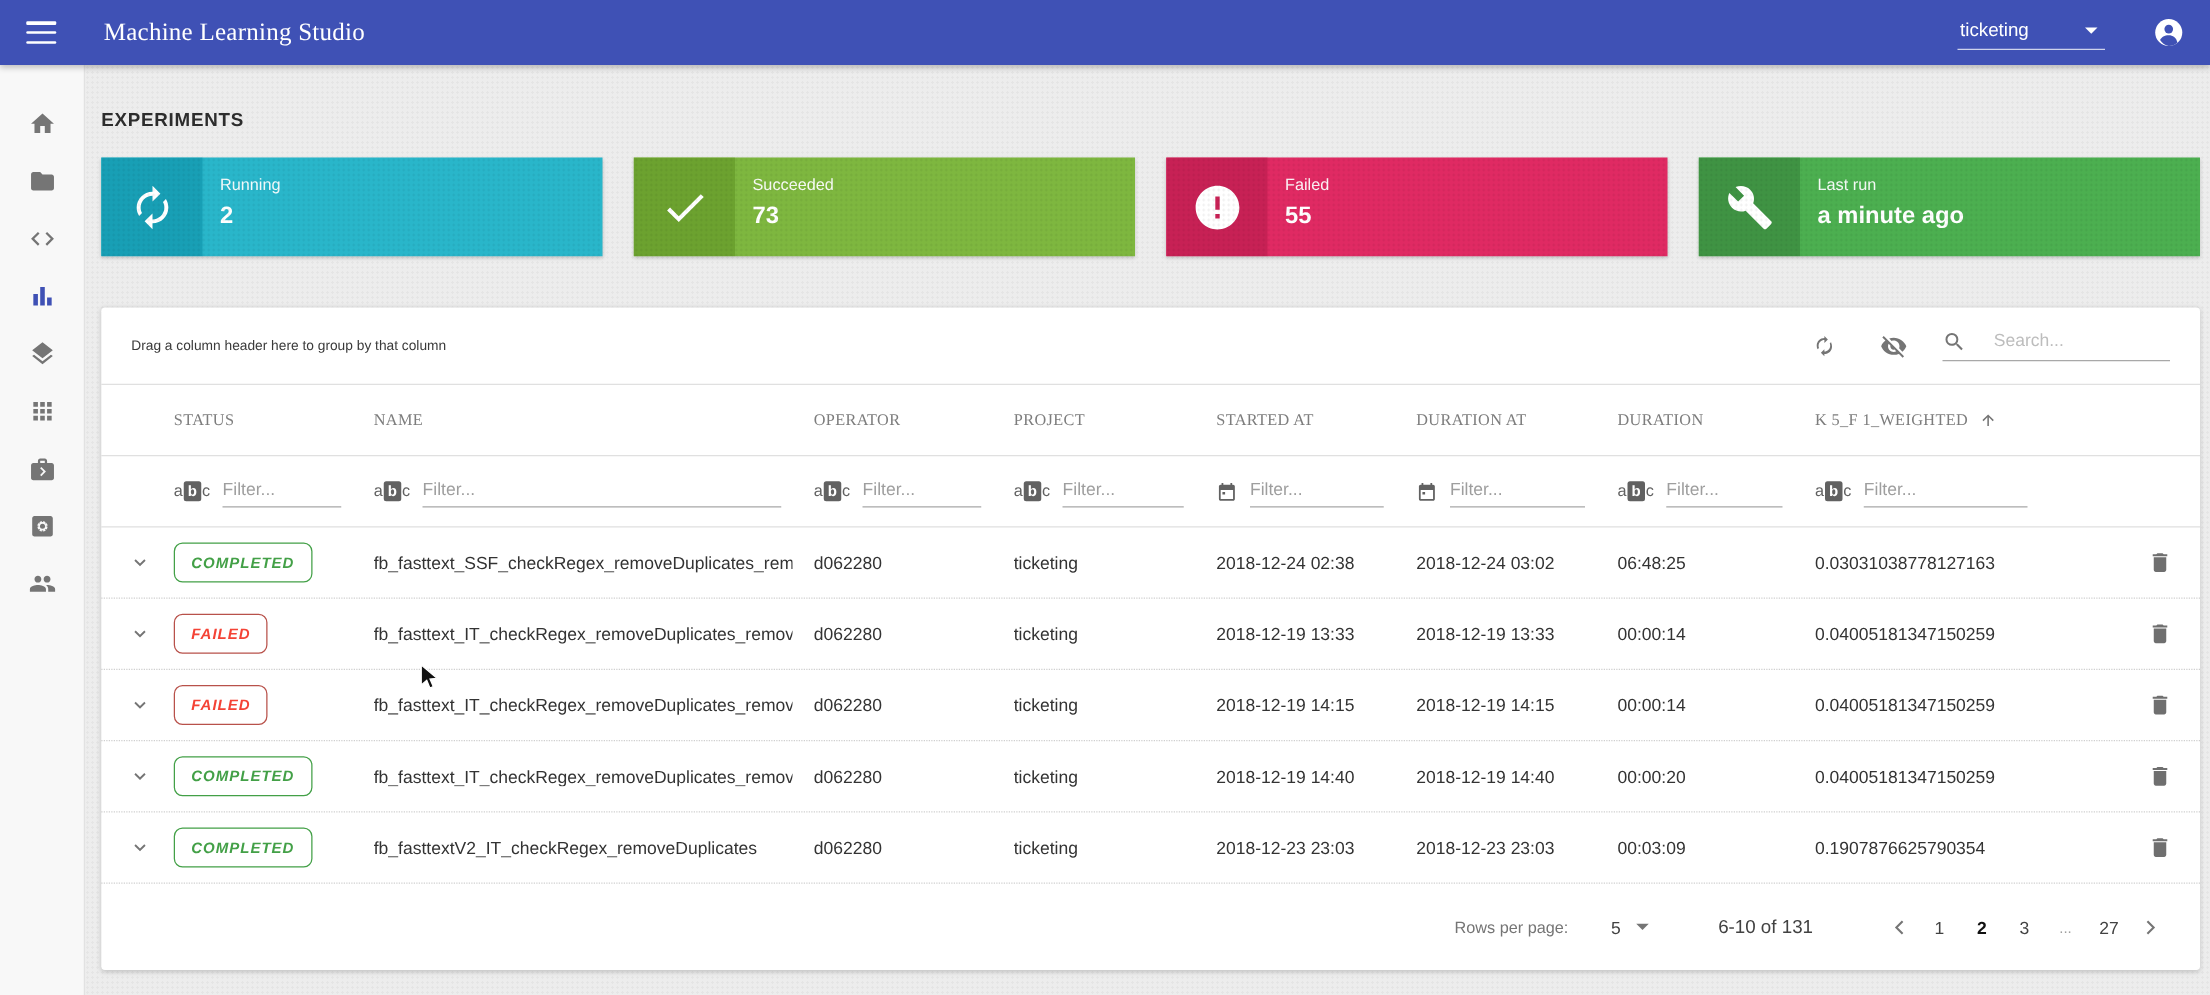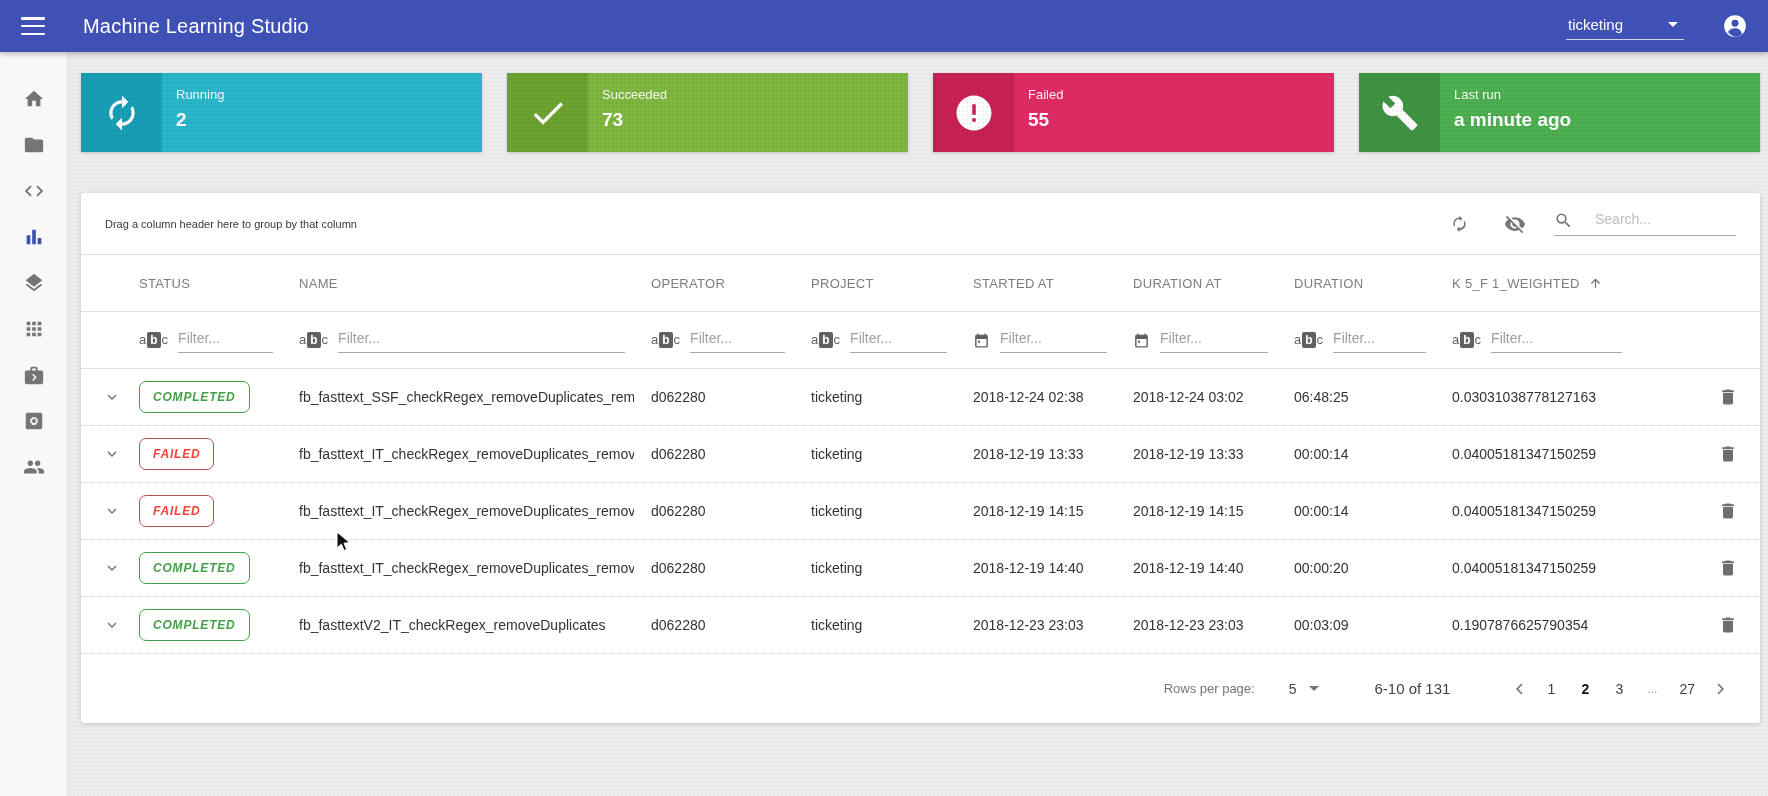--- a/index.html
+++ b/index.html
@@ -14,21 +14,21 @@
   .stage { position:relative; width:1768px; height:796px; overflow:hidden; }
 
   
   .topbar {
     position:absolute; left:0; top:0; width:1768px; height:52px;
     background:#3f51b5; display:flex; align-items:center;
     box-shadow:0 2px 5px rgba(0,0,0,0.25); z-index:20;
   }
   .hamburger { width:24px; height:18px; margin-left:21px; display:flex; flex-direction:column; justify-content:space-between; cursor:pointer; }
   .hamburger span { display:block; height:2.5px; background:#fff; border-radius:1px; }
-  .topbar-title { color:#fff; font-size:20px; margin-left:38px; letter-spacing:0.2px; }
+  .topbar-title { color:#fff; font-size:20px; margin-left:38px; letter-spacing:0.2px;font-family:Liberation Serif, serif; }
   .topbar-right { margin-left:auto; display:flex; align-items:center; }
   .project-select { position:relative; display:flex; align-items:center; border-bottom:1px solid rgba(255,255,255,0.75); padding:4px 6px 6px 2px; min-width:118px; cursor:pointer; }
   .project-select .val { color:#fff; font-size:15px; }
   .caret-down-w { width:0; height:0; border-left:5px solid transparent; border-right:5px solid transparent; border-top:5px solid #fff; margin-left:auto; }
   .account { margin-left:38px; margin-right:20px; cursor:pointer; display:flex; }
 
   
   .sidebar {
     position:absolute; left:0; top:52px; bottom:0; width:68px;
     background:#f8f8f8; border-right:1px solid #e2e2e2; z-index:10;
@@ -59,21 +59,21 @@
   .panel { margin-top:41px; background:#fff; border-radius:3px; box-shadow:0 1px 4px rgba(0,0,0,0.18); }
   .toolbar { height:62px; display:flex; align-items:center; padding:0 24px; border-bottom:1px solid #e0e0e0; }
   .group-hint { font-size:11px; color:#3a3a3a; }
   .toolbar-right { margin-left:auto; display:flex; align-items:center; }
   .icon-btn { background:none; border:none; padding:6px; margin-left:22px; cursor:pointer; display:flex; }
   .search-wrap { display:flex; align-items:flex-start; margin-left:22px; border-bottom:1px solid #a8a8a8; padding-bottom:5px; width:182px;gap:12px; }
   .search-wrap input { border:none; outline:none; font-size:14px; margin-left:10px; width:140px; font-family:"Liberation Sans",sans-serif; color:#333; }
   .search-wrap input::placeholder { color:#bdbdbd; }
 
   .row-grid { display:grid; grid-template-columns:40px 160px 352px 160px 162px 160px 161px 158px 196px 1fr; align-items:center; padding:0 18px; }
-  .thead { height:57px; border-bottom:1px solid #e0e0e0; }
+  .thead { height:57px; border-bottom:1px solid #e0e0e0;font-family:Liberation Serif, serif; }
   .th { font-size:13px; color:#7d7d7d; letter-spacing:0.3px; cursor:pointer; display:flex; align-items:center; }
   .sort-arrow { margin-left:8px; display:flex; }
 
   .filter-row { height:57px; border-bottom:1px solid #e0e0e0; }
   .filter-cell { display:flex; align-items:center; padding-right:26px; }
   .abc-icon { display:flex; align-items:baseline; cursor:pointer; flex:none; font-size:13px; color:#616161; }
   .abc-icon .b { background:#616161; color:#fff; font-weight:700; padding:1px 3px; border-radius:2px; margin:0 1px; font-size:12px; }
   .cal-icon { flex:none; cursor:pointer; display:flex; }
   .filter-cell input { border:none; border-bottom:1px solid #a8a8a8; outline:none; font-size:14px; color:#333; margin-left:10px; width:100%; padding:3px 0 6px 0; font-family:"Liberation Sans",sans-serif; }
   .filter-cell input::placeholder { color:#9e9e9e; }
@@ -173,20 +173,21 @@
         </svg>
     </div>
     <div class="side-item">
       <svg width="22" height="22" viewBox="0 0 24 24">
           <path d="M16 11c1.66 0 2.99-1.34 2.99-3S17.66 5 16 5s-3 1.34-3 3 1.34 3 3 3zm-8 0c1.66 0 2.99-1.34 2.99-3S9.66 5 8 5 5 6.34 5 8s1.34 3 3 3zm0 2c-2.33 0-7 1.17-7 3.5V19h14v-2.5c0-2.33-4.67-3.5-7-3.5zm8 0c-.29 0-.62.02-.97.05 1.16.84 1.97 1.97 1.97 3.45V19h6v-2.5c0-2.33-4.67-3.5-7-3.5z"></path>
         </svg>
     </div>
   </nav>
 
   <main class="content">
+    <h1 class="page-heading">EXPERIMENTS</h1>
 
     <section class="cards">
       <div class="card running">
         <div class="card-iconbox">
           <svg width="38" height="38" viewBox="0 0 24 24" fill="#fff">
               <path d="M12 6v3l4-4-4-4v3c-4.42 0-8 3.58-8 8 0 1.57.46 3.03 1.24 4.26L6.7 14.8c-.45-.83-.7-1.79-.7-2.8 0-3.31 2.69-6 6-6zm6.76 1.74L17.3 9.2c.44.84.7 1.79.7 2.8 0 3.31-2.69 6-6 6v-3l-4 4 4 4v-3c4.42 0 8-3.58 8-8 0-1.57-.46-3.03-1.24-4.26z"></path>
             </svg>
         </div>
         <div class="card-body">
           <div class="card-label">Running</div>

